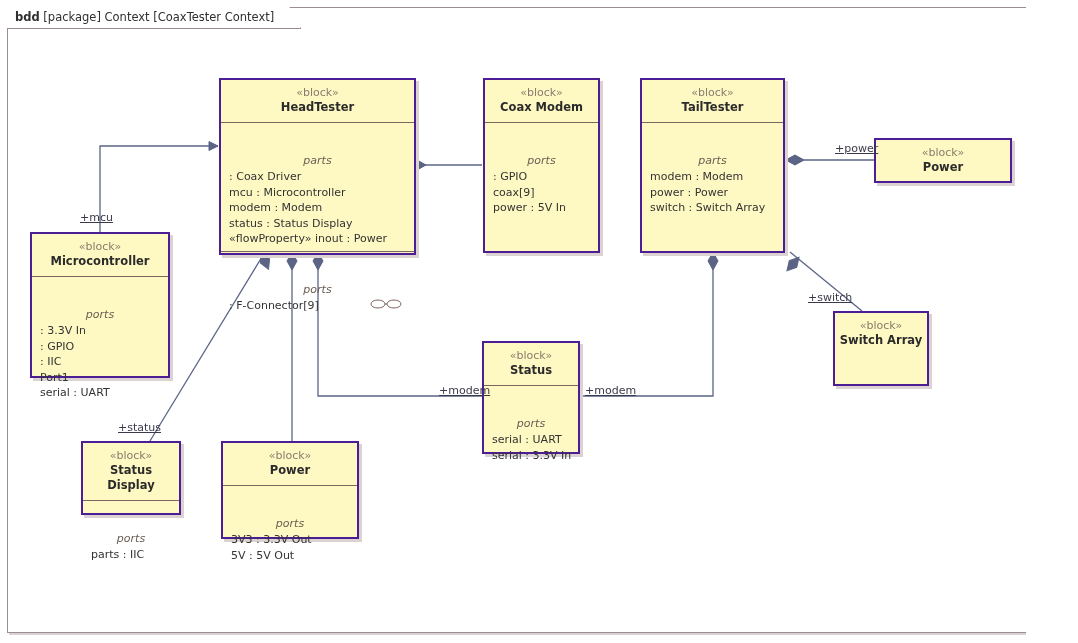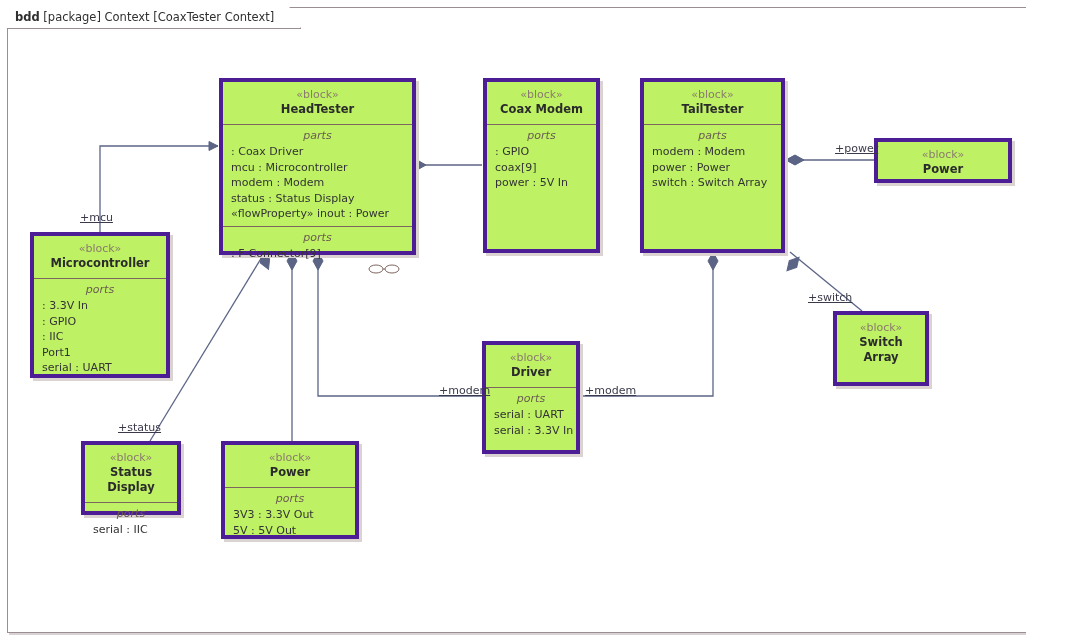--- a/index.html
+++ b/index.html
@@ -49,22 +49,22 @@
     position: absolute;
     left: 0; top: 0;
     width: 1078px; height: 643px;
     pointer-events: none;
   }
 
   
   .block {
     position: absolute;
     box-sizing: border-box;
-    background: #bef264;
-    border: 4px solid #4c1d95;
+    background: #fef9c3;
+    border: 2px solid #4c1d95;
     box-shadow: 3px 3px 0 0 #dad3d1;
   }
   .blk-header {
     text-align: center;
     padding: 6px 4px 7px 4px;
     border-bottom: 1px solid #7d6660;
   }
   .blk-header.no-rule { border-bottom: none; }
   .stereo {
     font-size: 11px;
@@ -82,20 +82,21 @@
     position: relative;
   }
   .compartment + .compartment { border-top: 1px solid #7d6660; }
   .comp-title {
     text-align: center;
     font-size: 11px;
     font-style: italic;
     color: #6a5c52;
     line-height: 15px;
     margin-bottom: 1px;
+    margin-top: 27px;
   }
   .feature {
     font-size: 11px;
     color: #333333;
     line-height: 15.5px;
     padding-left: 8px;
     white-space: nowrap;
   }
 
   
@@ -234,21 +235,21 @@
       <div class="feature"> : GPIO</div>
       <div class="feature"> : IIC</div>
       <div class="feature">Port1</div>
       <div class="feature">serial : UART</div>
     </div>
   </div>
 
   <div class="block" style="left:482px; top:341px; width:98px; height:113px;">
     <div class="blk-header">
       <div class="stereo">«block»</div>
-      <div class="blk-name">Driver</div>
+      <div class="blk-name">Status</div>
     </div>
     <div class="compartment">
       <div class="comp-title">ports</div>
       <div class="feature">serial : UART</div>
       <div class="feature">serial : 3.3V In</div>
     </div>
   </div>
 
   <div class="block" style="left:833px; top:311px; width:96px; height:75px;">
     <div class="blk-header no-rule">
@@ -257,21 +258,21 @@
     </div>
   </div>
 
   <div class="block" style="left:81px; top:441px; width:100px; height:74px;">
     <div class="blk-header">
       <div class="stereo">«block»</div>
       <div class="blk-name">Status Display</div>
     </div>
     <div class="compartment">
       <div class="comp-title">ports</div>
-      <div class="feature">serial : IIC</div>
+      <div class="feature">parts : IIC</div>
     </div>
   </div>
 
   <div class="block" style="left:221px; top:441px; width:138px; height:98px;">
     <div class="blk-header">
       <div class="stereo">«block»</div>
       <div class="blk-name">Power</div>
     </div>
     <div class="compartment">
       <div class="comp-title">ports</div>

